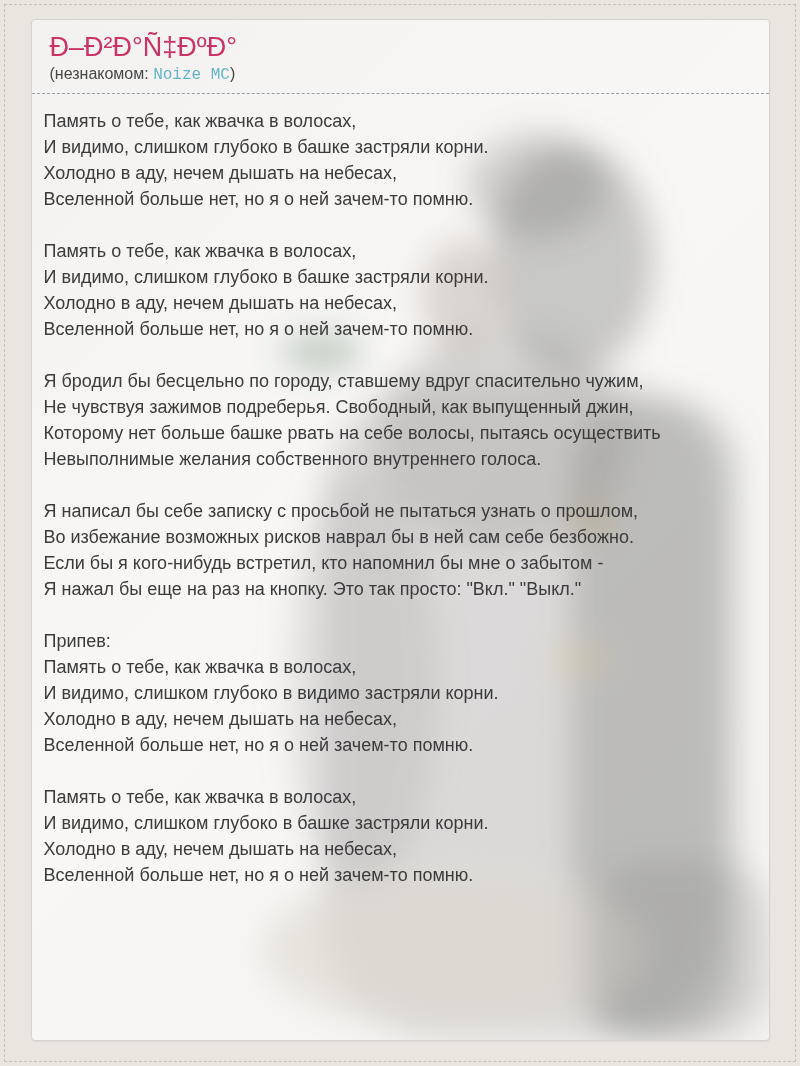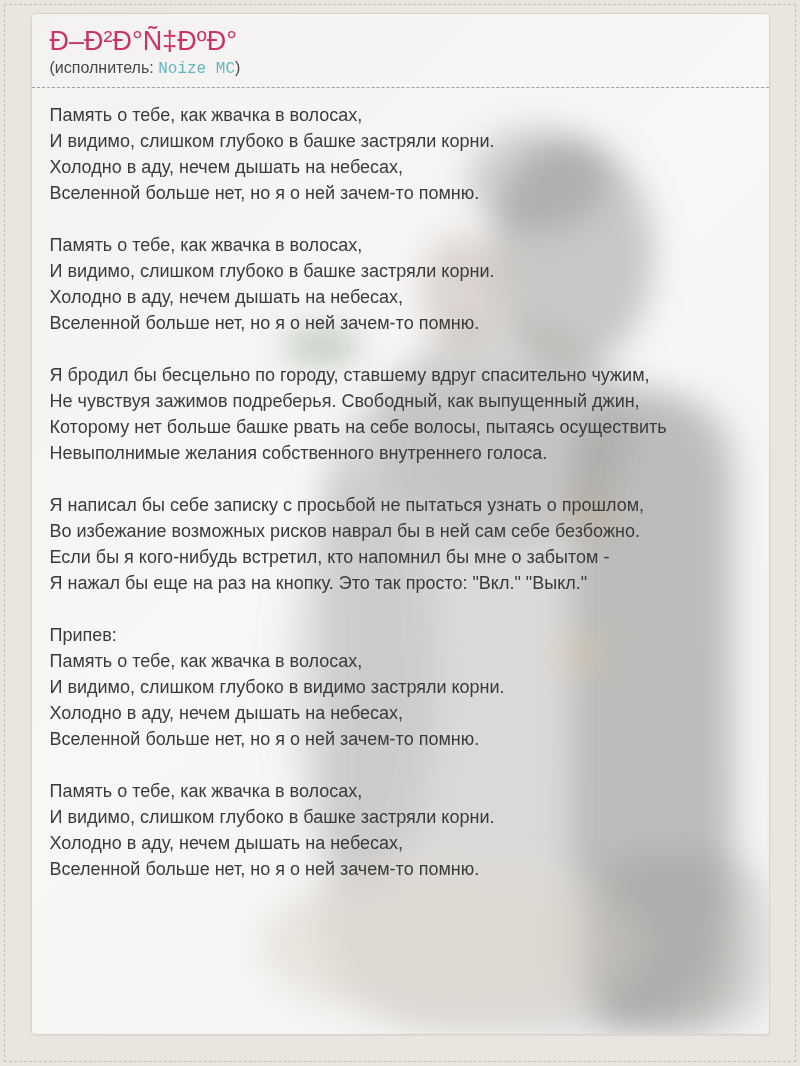--- a/index.html
+++ b/index.html
@@ -17,21 +17,21 @@
     position: absolute;
     inset: 4px;
     border: 1px dashed #c6c1b8;
     pointer-events: none;
     z-index: 3;
   }
   .card {
     position: relative;
     width: 739px;
     height: 1022px;
-    margin: 13px auto 0 auto;
+    margin: 19px auto 0 auto;
     background: linear-gradient(135deg, #f3f2f1 0%, #f8f7f6 45%, #f4f3f2 100%);
     border: 1px solid #d6d3ce;
     border-radius: 4px;
     box-shadow: 0 1px 2px rgba(0,0,0,0.06);
     overflow: hidden;
     z-index: 1;
   }
   .watermark {
     position: absolute;
     top: 0; left: 0;
@@ -61,21 +61,21 @@
     line-height: 20px;
     color: #474747;
   }
   .artist-link {
     color: #63b5c5;
     text-decoration: none;
     cursor: pointer;
     font-family: Liberation Mono, monospace;
   }
   .lyrics {
-    padding: 0 18px;
+    padding: 0 12px;
     margin-top: 14px;
     font-size: 18px;
     line-height: 26px;
     color: #3b3b3b;
   }
   .lyrics p {
     margin: 0 0 26px 0;
     white-space: pre-line;
   }
 </style>
@@ -104,21 +104,21 @@
       <ellipse cx="560" cy="500" rx="20" ry="12" fill="#c2a05a" opacity="0.45"></ellipse>
       <ellipse cx="548" cy="640" rx="24" ry="14" fill="#d6c49a" opacity="0.50"></ellipse>
       <ellipse cx="420" cy="930" rx="190" ry="80" fill="#ded8cf" opacity="0.60"></ellipse>
       <rect x="560" y="840" width="180" height="180" rx="60" fill="#8d8b8a" opacity="0.28"></rect>
     </g>
   </svg>
 
   <div class="card-content">
     <div class="header">
       <h1 class="song-title">Ð–Ð²Ð°Ñ‡ÐºÐ°</h1>
-      <div class="artist-line"><span>(исполнитель: </span><a class="artist-link">Noize MC</a><span>)</span></div>
+      <div class="artist-line"><span>(незнакомом: </span><a class="artist-link">Noize MC</a><span>)</span></div>
     </div>
 
     <div class="lyrics">
       <p>Память о тебе, как жвачка в волосах,
 И видимо, слишком глубоко в башке застряли корни.
 Холодно в аду, нечем дышать на небесах,
 Вселенной больше нет, но я о ней зачем-то помню.</p>
       <p>Память о тебе, как жвачка в волосах,
 И видимо, слишком глубоко в башке застряли корни.
 Холодно в аду, нечем дышать на небесах,

